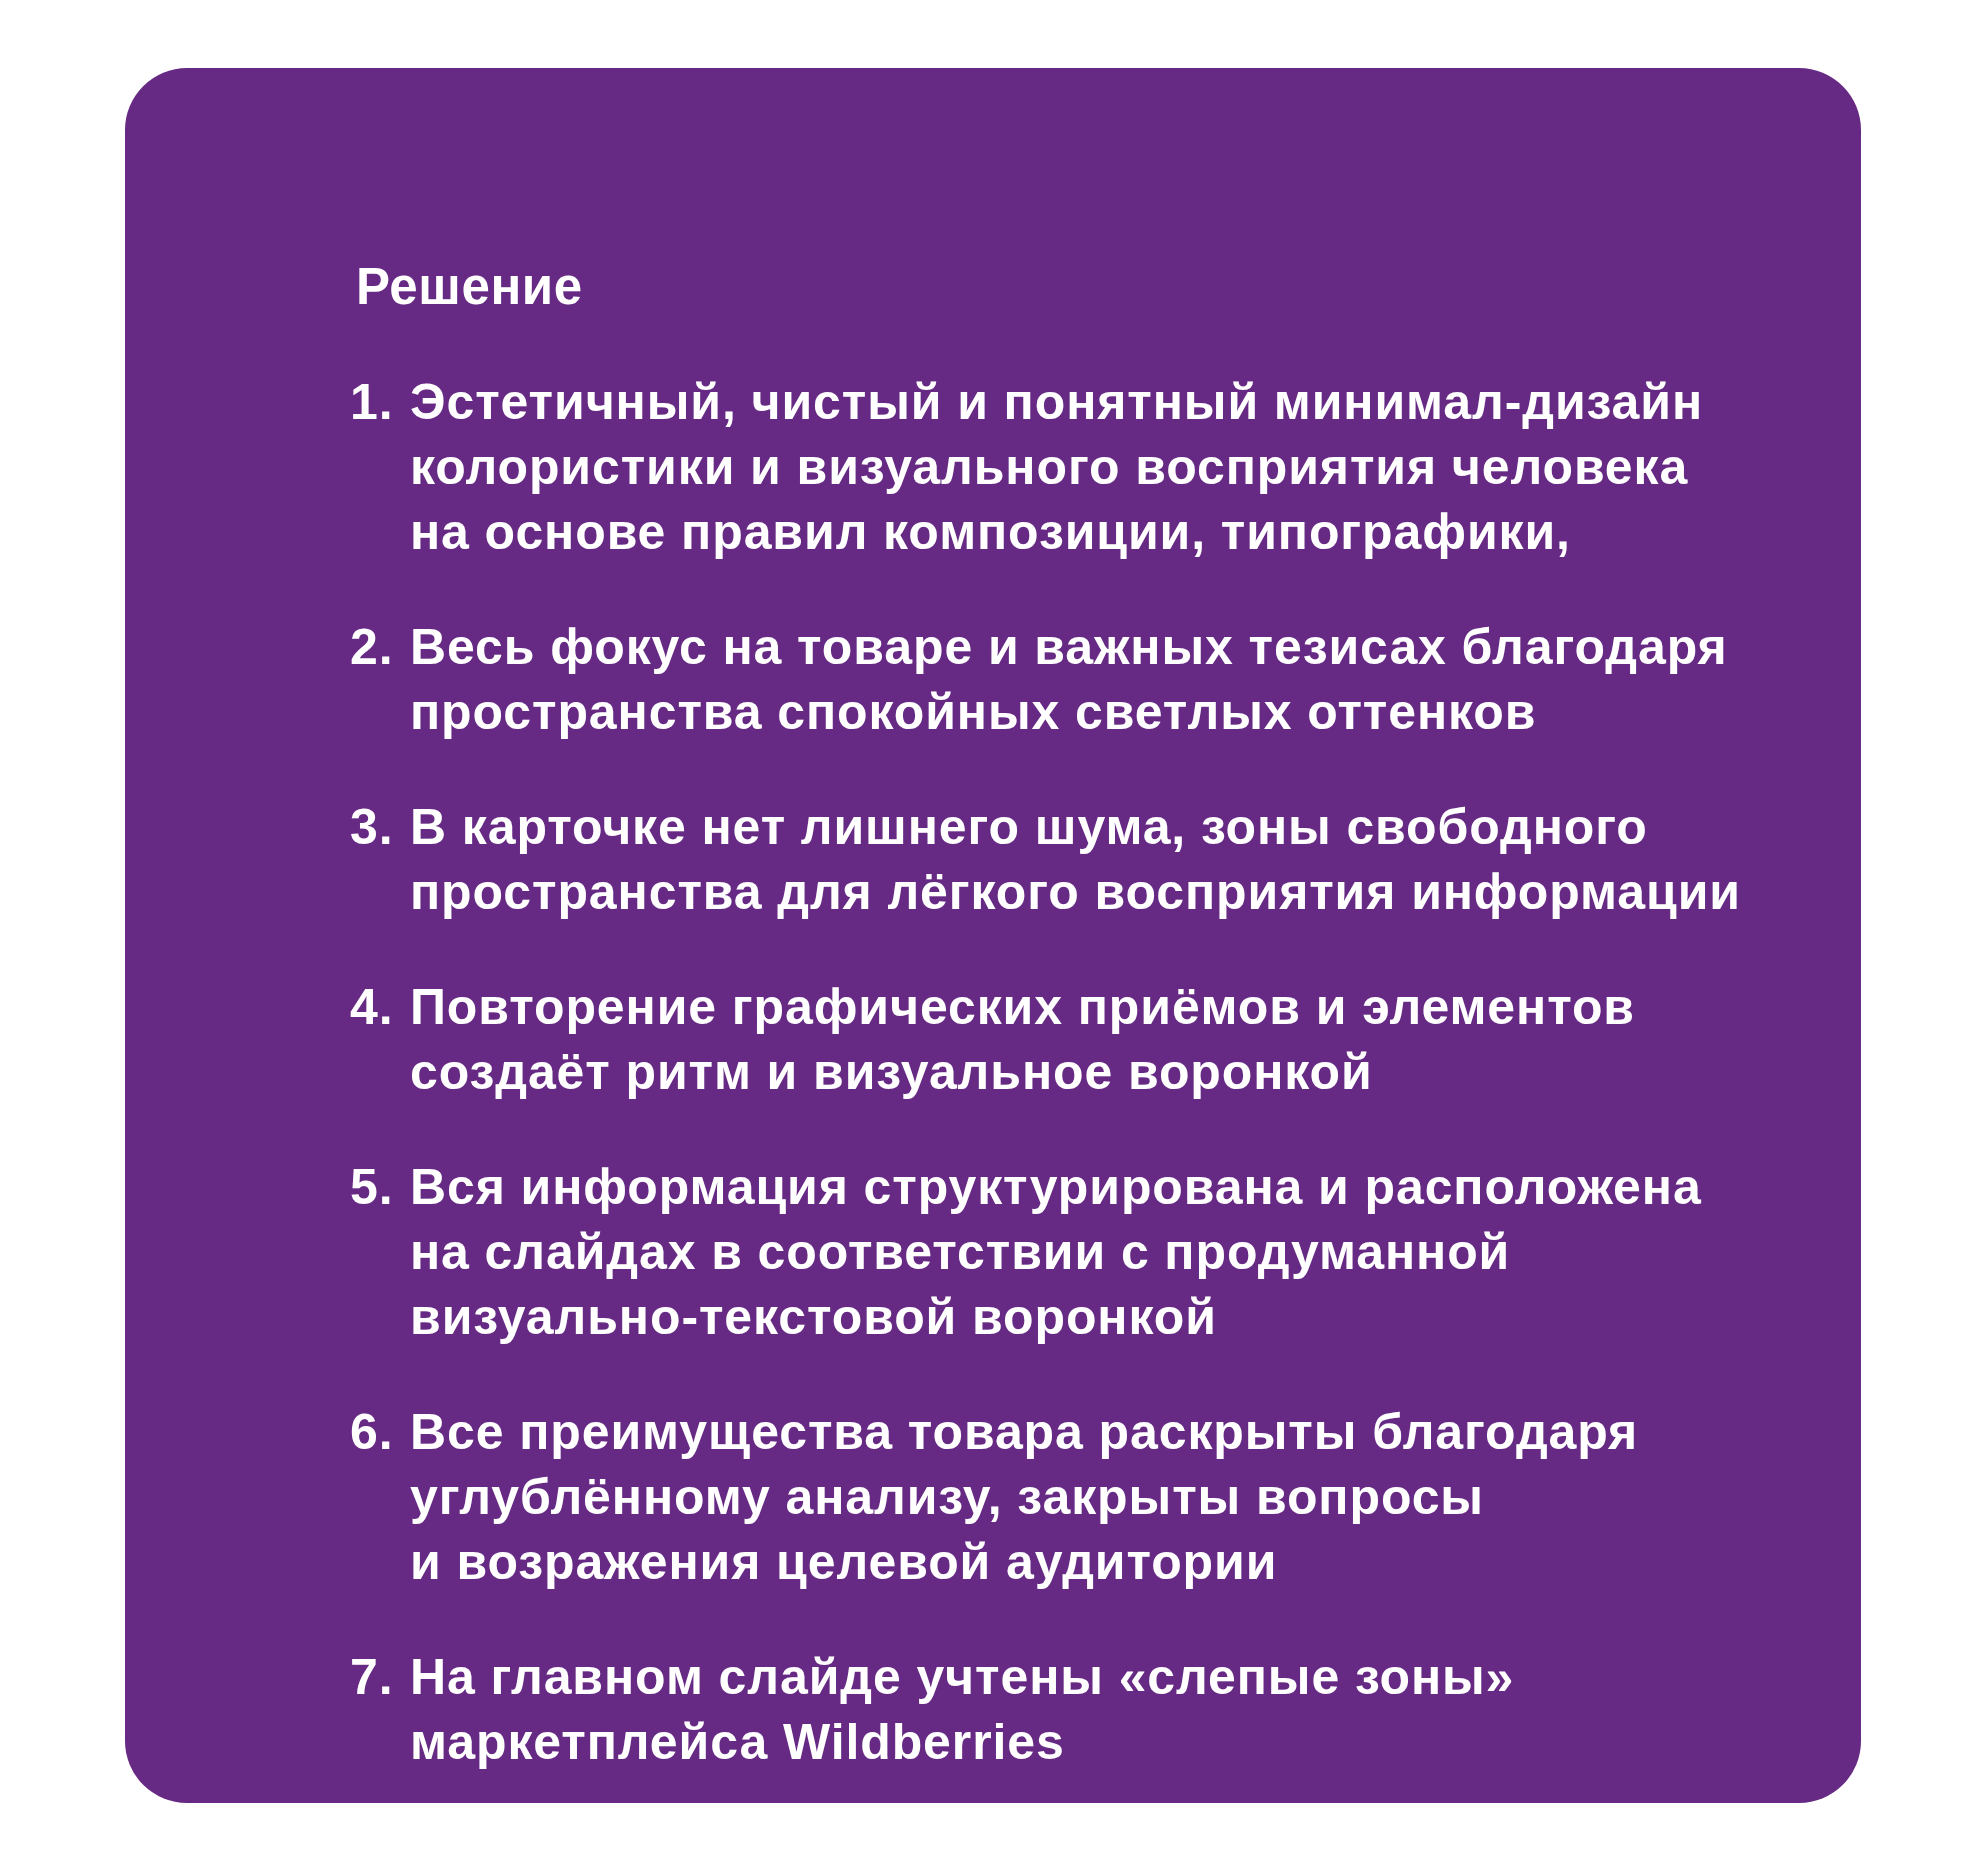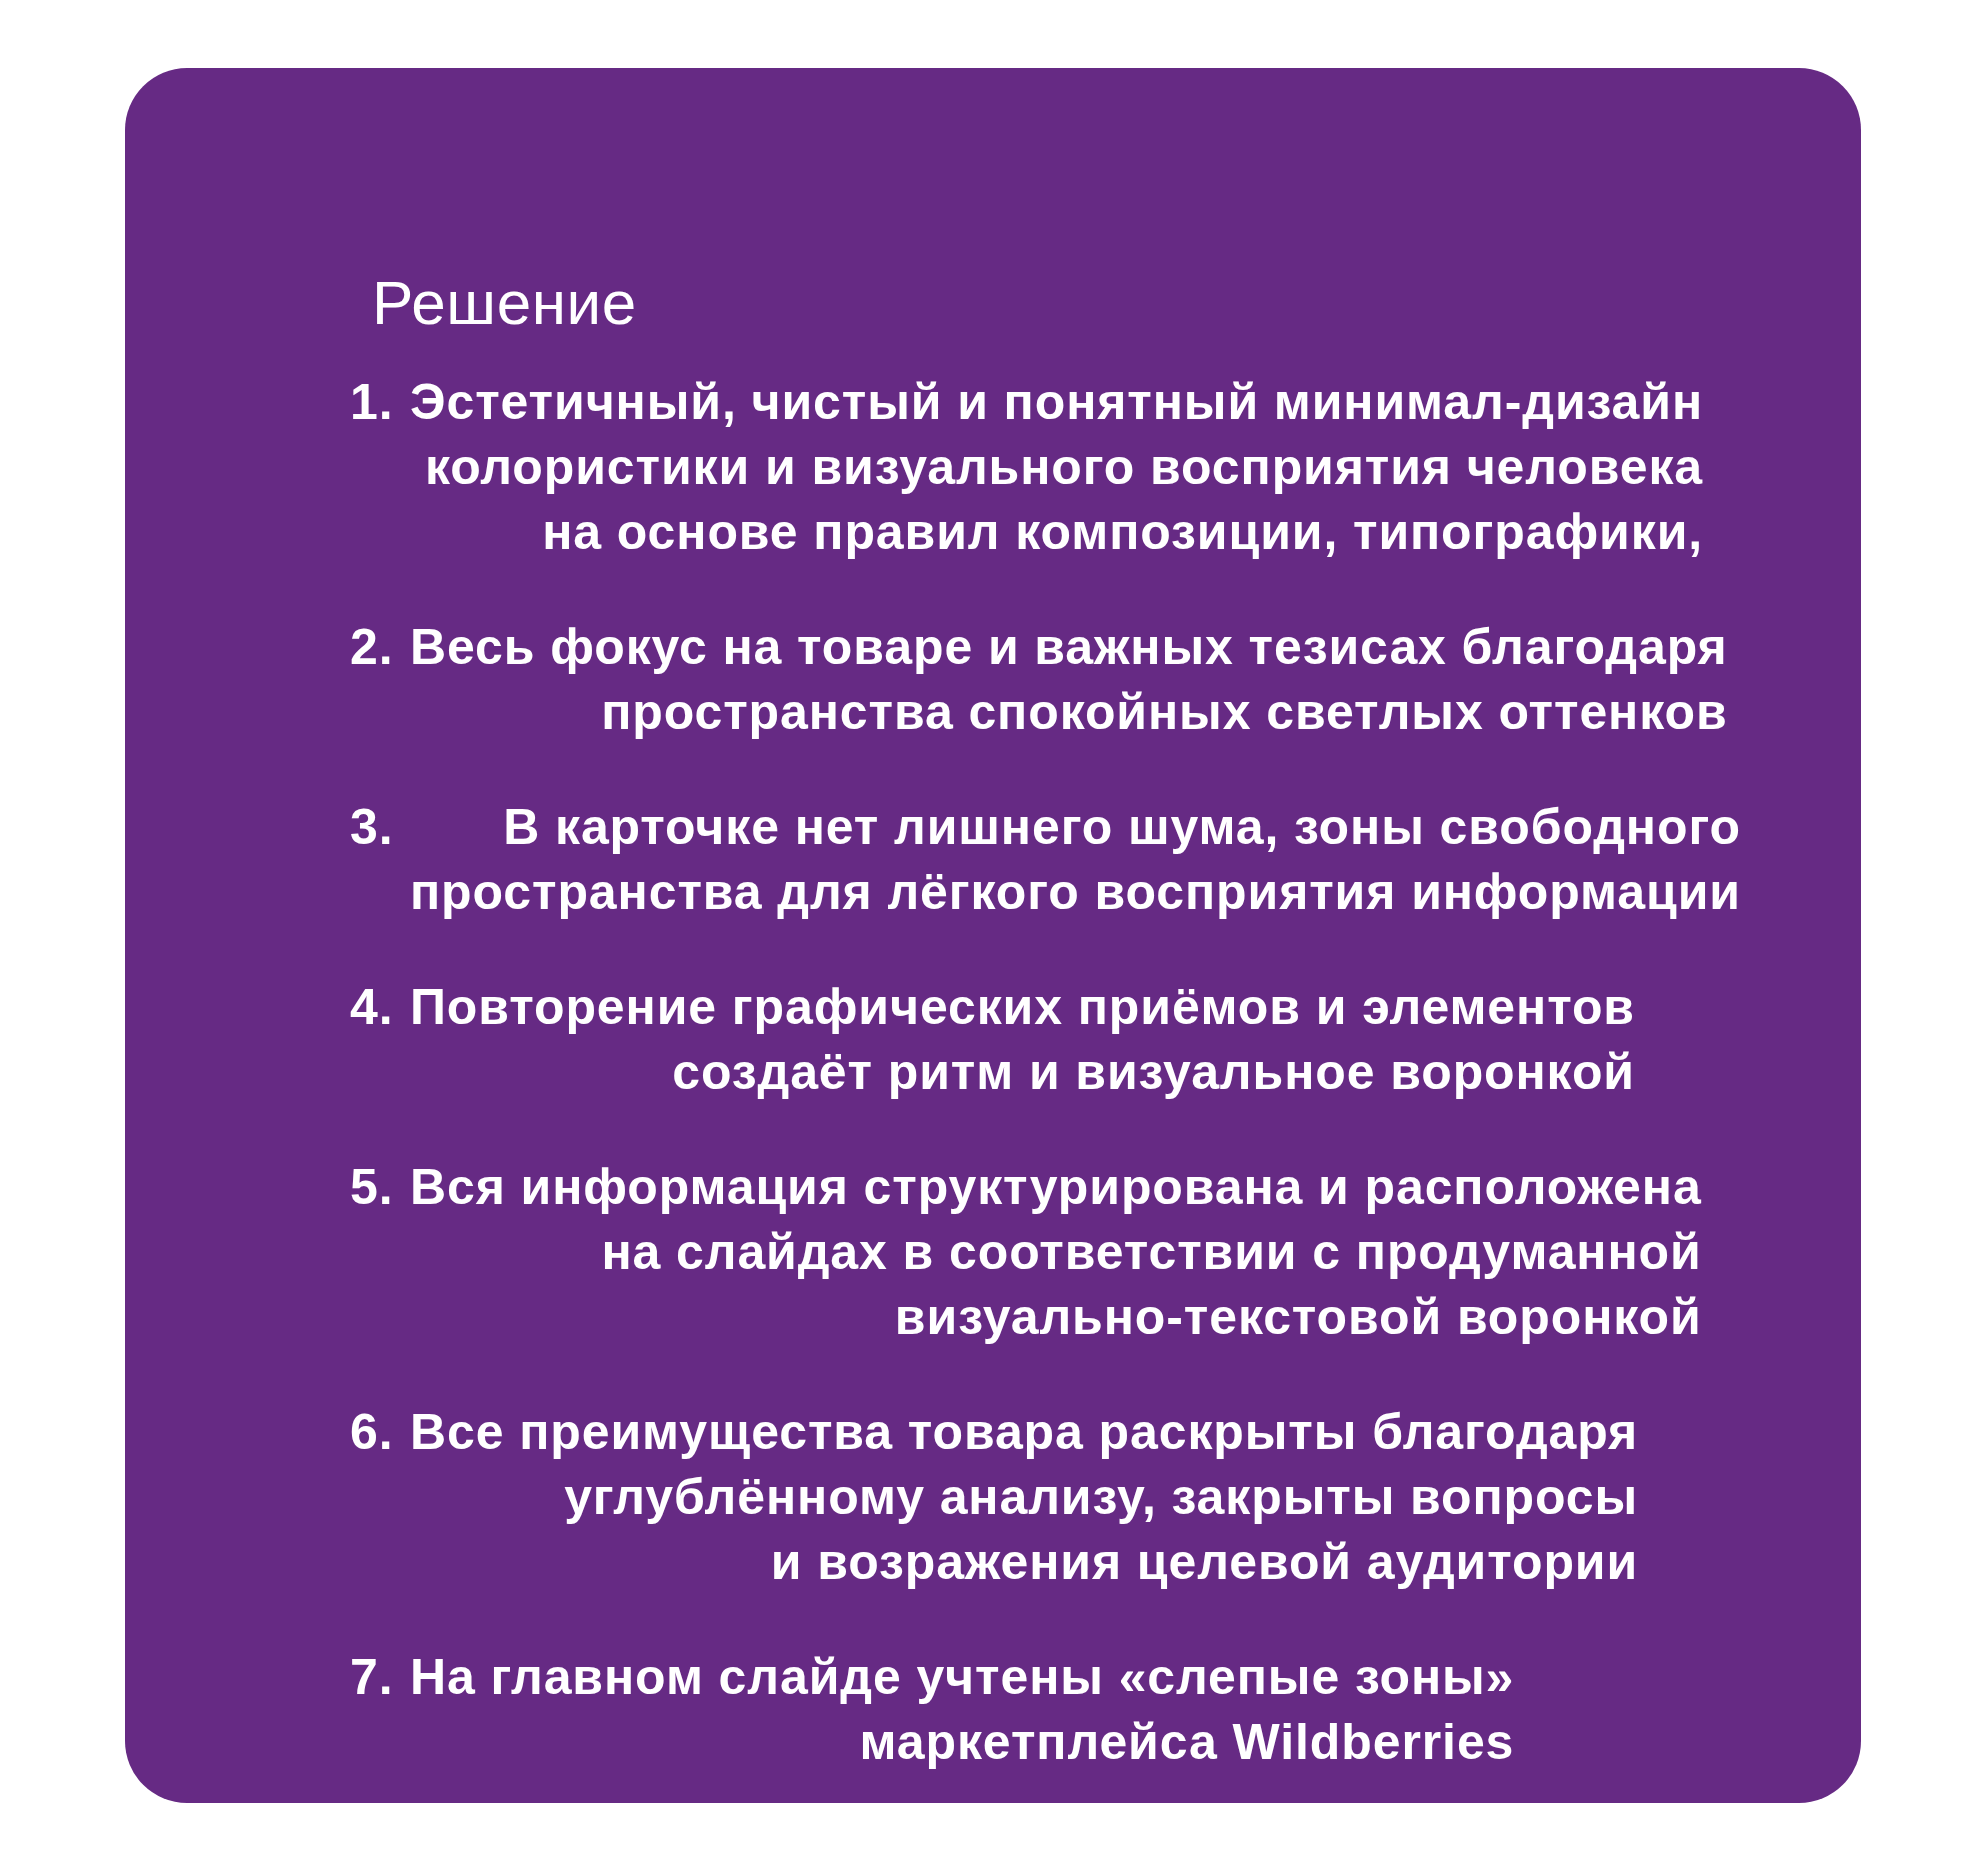--- a/index.html
+++ b/index.html
@@ -20,24 +20,24 @@
     top: 68px;
     width: 1736px;
     height: 1735px;
     border-radius: 62px;
     background: #662a84;
   }
   .title {
     position: absolute;
     left: 231px;
     top: 178px;
-    margin: 16px;
-    font-size: 62px;
+    margin: 0;
+    font-size: 51px;
     line-height: 81px;
-    font-weight: normal;
+    font-weight: bold;
     color: #ffffff;
     letter-spacing: 0.6px;
   }
   .list {
     position: absolute;
     left: 225px;
     top: 302px;
     width: 1588px;
     margin: 0;
     padding: 0;
@@ -59,21 +59,20 @@
     width: 60px;
     white-space: nowrap;
   }
   .lines {
     display: flex;
     flex-direction: column;
   }
   .line {
     display: block;
     white-space: nowrap;
-    text-align: right;
   }
 </style>
 </head>
 <body>
 
 <div class="card">
   <h1 class="title">Решение</h1>
 
   <ol class="list">
     <li class="item">

